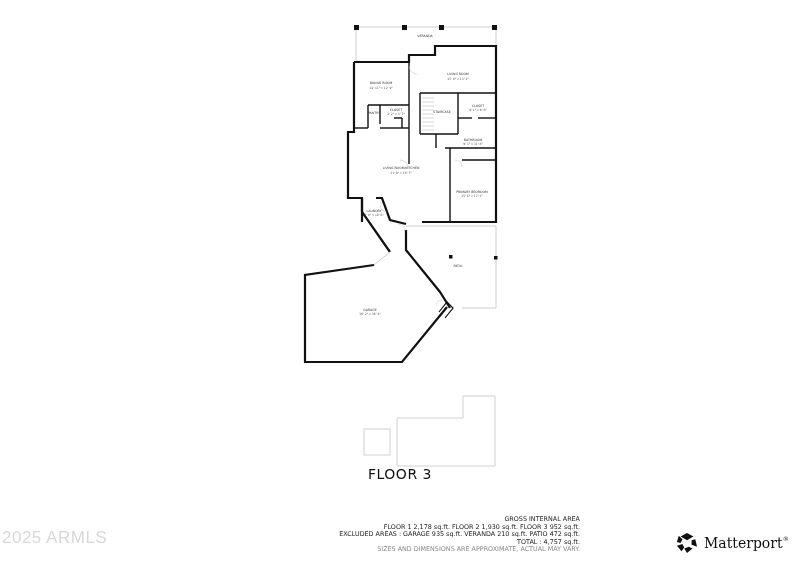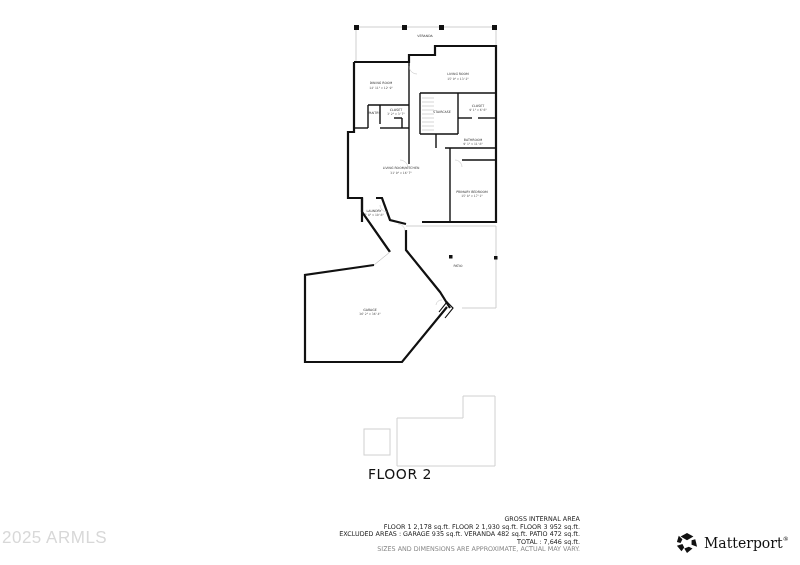--- a/index.html
+++ b/index.html
@@ -125,27 +125,27 @@
   <text class="room-label" x="458" y="267">PATIO</text>
   <text class="room-label" x="370" y="311">GARAGE</text>
   <text class="room-dim" x="370" y="315">36' 2" x 36' 4"</text>
 
   <g stroke="#d0d0d0" stroke-width="1" fill="none">
     <rect x="364" y="429" width="26" height="26"></rect>
     <polyline points="397,466 397,418 463,418 463,396 495,396 495,466 397,466"></polyline>
   </g>
 </svg>
 
-<div class="floor-title">FLOOR 2</div>
+<div class="floor-title">FLOOR 3</div>
 
 <div class="summary">
   <div>GROSS INTERNAL AREA</div>
   <div>FLOOR 1 2,178 sq.ft.   FLOOR 2 1,930 sq.ft.   FLOOR 3 952 sq.ft.</div>
-  <div>EXCLUDED AREAS :  GARAGE 935 sq.ft.   VERANDA 482 sq.ft.   PATIO 472 sq.ft.</div>
-  <div>TOTAL :  7,646 sq.ft.</div>
+  <div>EXCLUDED AREAS :  GARAGE 935 sq.ft.   VERANDA 210 sq.ft.   PATIO 472 sq.ft.</div>
+  <div>TOTAL :  4,757 sq.ft.</div>
   <div class="disclaimer">SIZES AND DIMENSIONS ARE APPROXIMATE, ACTUAL MAY VARY.</div>
 </div>
 
 <div class="watermark">2025 ARMLS</div>
 
 <div class="brand">
   <svg class="logo" viewBox="0 0 24 24">
     <polygon points="12,1 19,5 12,9 5,5" fill="#111"></polygon>
     <polygon points="21,8 23,16 17,14 17,9" fill="#111"></polygon>
     <polygon points="18,18 12,23 9,18 14,16" fill="#111"></polygon>

